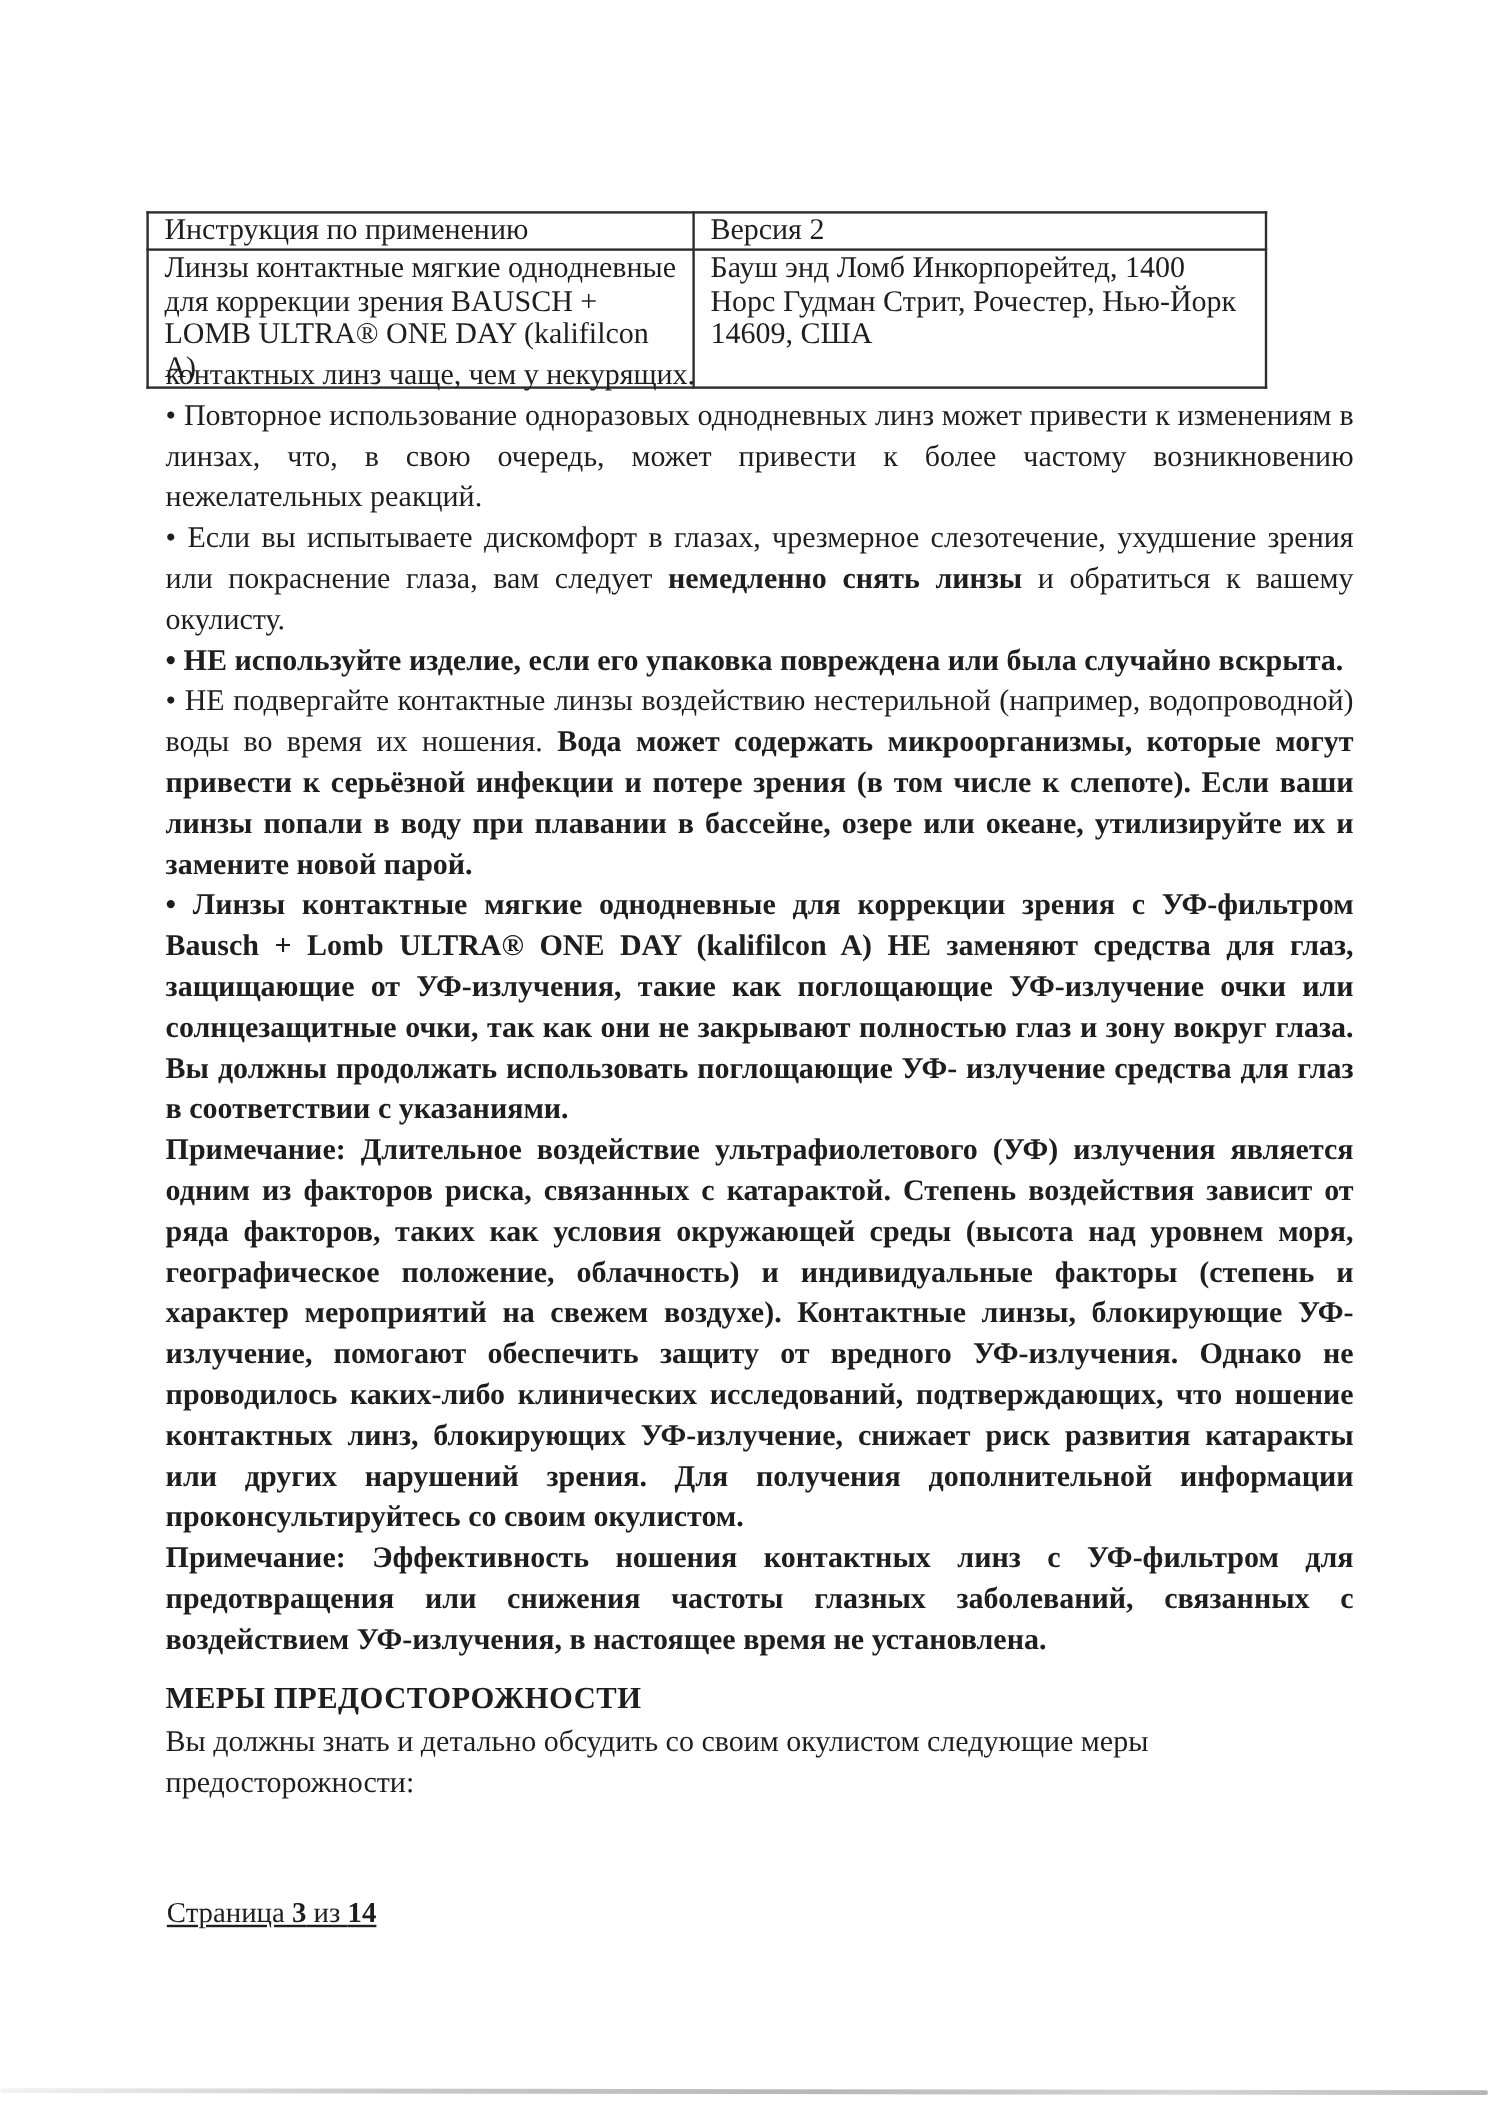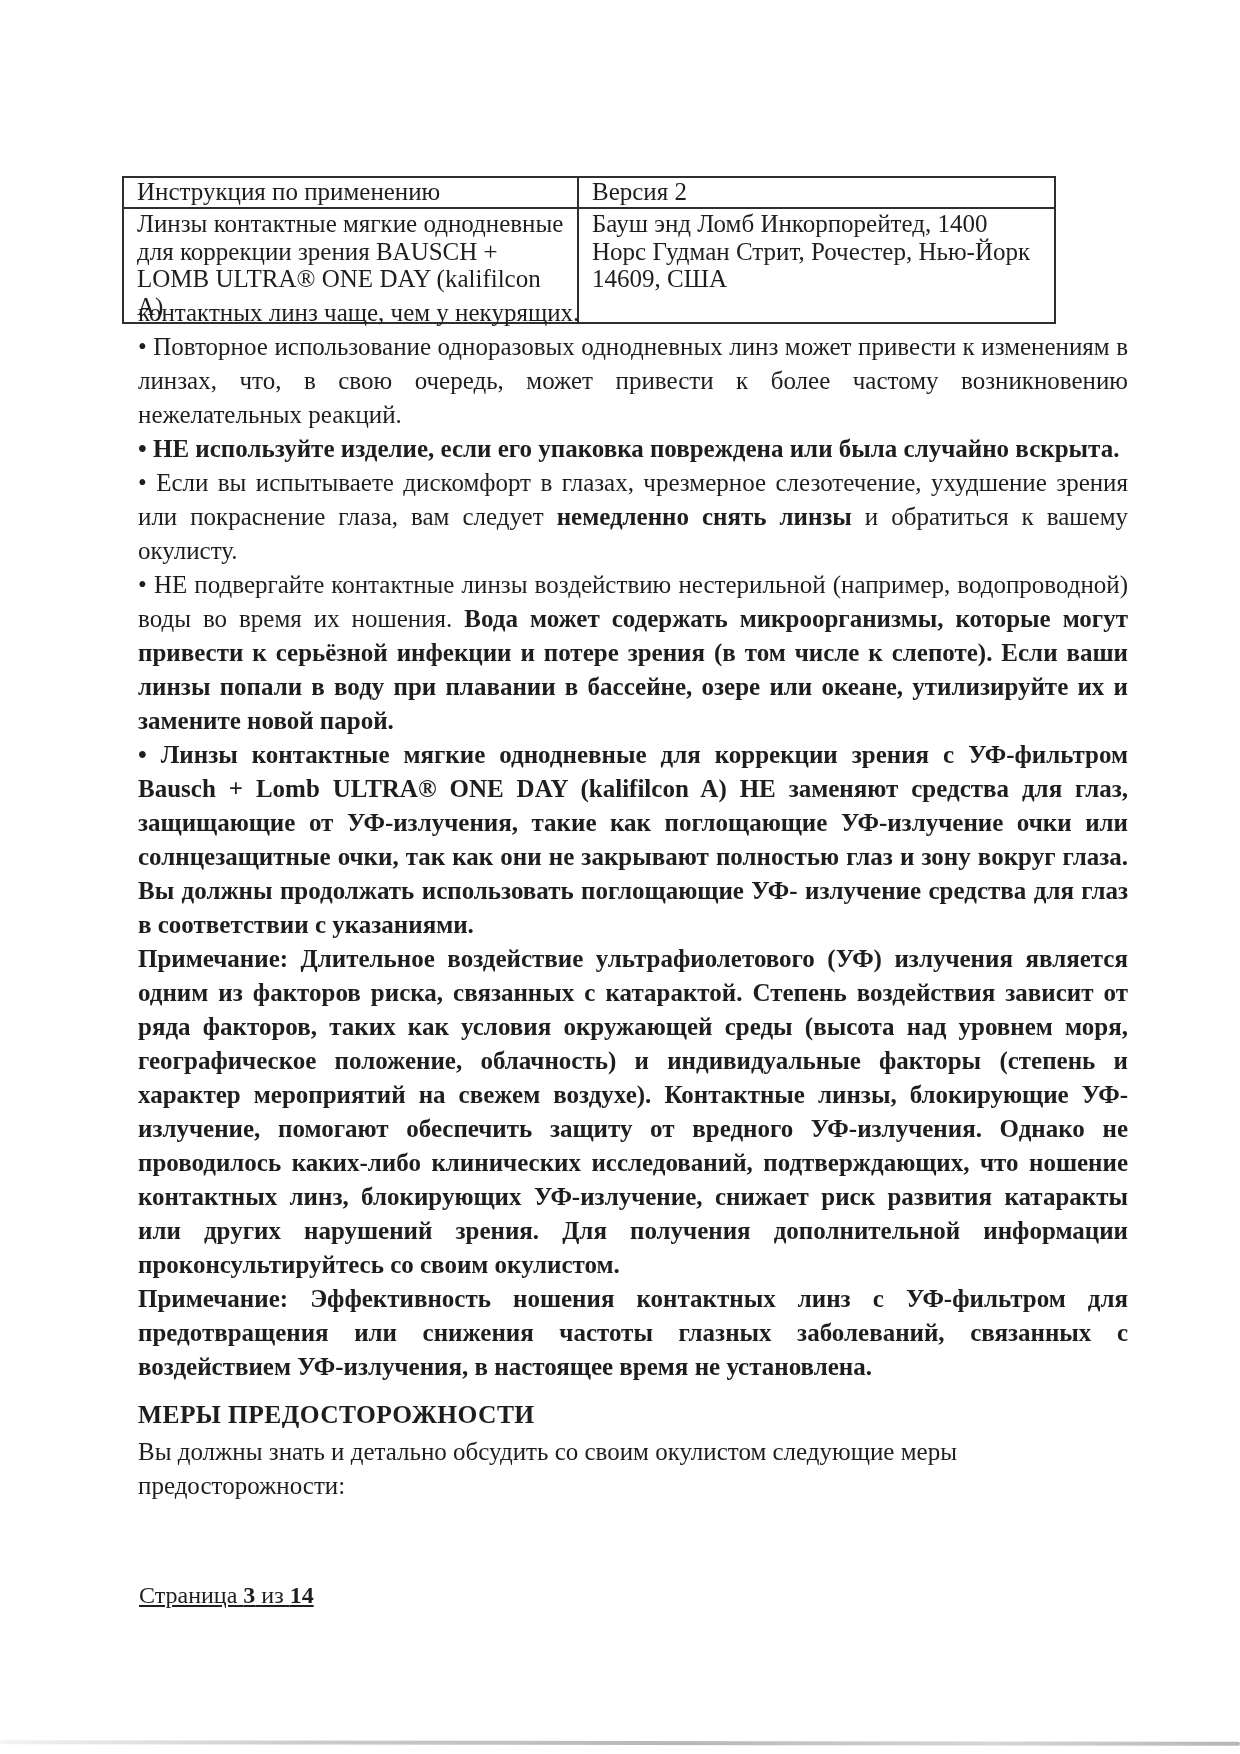--- a/index.html
+++ b/index.html
@@ -98,22 +98,22 @@
         <td class="col-left">Линзы контактные мягкие однодневные для коррекции зрения BAUSCH + LOMB ULTRA® ONE DAY (kalifilcon A)</td>
         <td class="col-right">Бауш энд Ломб Инкорпорейтед, 1400 Норс Гудман Стрит, Рочестер, Нью-Йорк 14609, США</td>
       </tr>
     </tbody>
   </table>
 
   <div class="content">
     <div class="paras-top">
         <p><span>контактных линз чаще, чем у некурящих.</span></p>
         <p><span>• Повторное использование одноразовых однодневных линз может привести к изменениям в линзах, что, в свою очередь, может привести к более частому возникновению нежелательных реакций.</span></p>
+        <p><span>• Если вы испытываете дискомфорт в глазах, чрезмерное слезотечение, ухудшение зрения или покраснение глаза, вам следует </span><span class="b">немедленно снять линзы</span><span> и обратиться к вашему окулисту.</span></p>
         <p><span class="b">• НЕ используйте изделие, если его упаковка повреждена или была случайно вскрыта.</span></p>
-        <p><span>• Если вы испытываете дискомфорт в глазах, чрезмерное слезотечение, ухудшение зрения или покраснение глаза, вам следует </span><span class="b">немедленно снять линзы</span><span> и обратиться к вашему окулисту.</span></p>
         <p><span>• НЕ подвергайте контактные линзы воздействию нестерильной (например, водопроводной) воды во время их ношения. </span><span class="b">Вода может содержать микроорганизмы, которые могут привести к серьёзной инфекции и потере зрения (в том числе к слепоте). Если ваши линзы попали в воду при плавании в бассейне, озере или океане, утилизируйте их и замените новой парой.</span></p>
         <p><span class="b">• Линзы контактные мягкие однодневные для коррекции зрения с УФ-фильтром Bausch + Lomb ULTRA® ONE DAY (kalifilcon A) НЕ заменяют средства для глаз, защищающие от УФ-излучения, такие как поглощающие УФ-излучение очки или солнцезащитные очки, так как они не закрывают полностью глаз и зону вокруг глаза. Вы должны продолжать использовать поглощающие УФ- излучение средства для глаз в соответствии с указаниями.</span></p>
         <p><span class="b">Примечание: Длительное воздействие ультрафиолетового (УФ) излучения является одним из факторов риска, связанных с катарактой. Степень воздействия зависит от ряда факторов, таких как условия окружающей среды (высота над уровнем моря, географическое положение, облачность) и индивидуальные факторы (степень и характер мероприятий на свежем воздухе). Контактные линзы, блокирующие УФ-излучение, помогают обеспечить защиту от вредного УФ-излучения. Однако не проводилось каких-либо клинических исследований, подтверждающих, что ношение контактных линз, блокирующих УФ-излучение, снижает риск развития катаракты или других нарушений зрения. Для получения дополнительной информации проконсультируйтесь со своим окулистом.</span></p>
         <p><span class="b">Примечание: Эффективность ношения контактных линз с УФ-фильтром для предотвращения или снижения частоты глазных заболеваний, связанных с воздействием УФ-излучения, в настоящее время не установлена.</span></p>
       </div>
 
     <h2 class="section-title">МЕРЫ ПРЕДОСТОРОЖНОСТИ</h2>
 
     <div class="paras-precautions">
         <p><span>Вы должны знать и детально обсудить со своим окулистом следующие меры предосторожности:</span></p>

